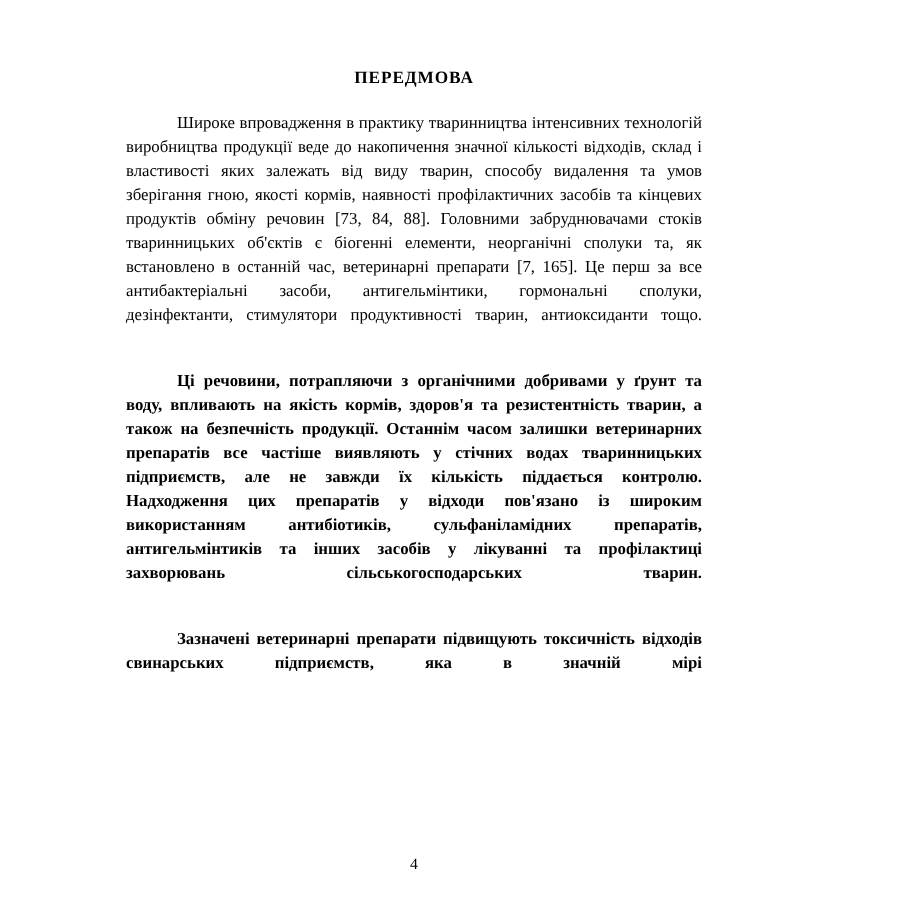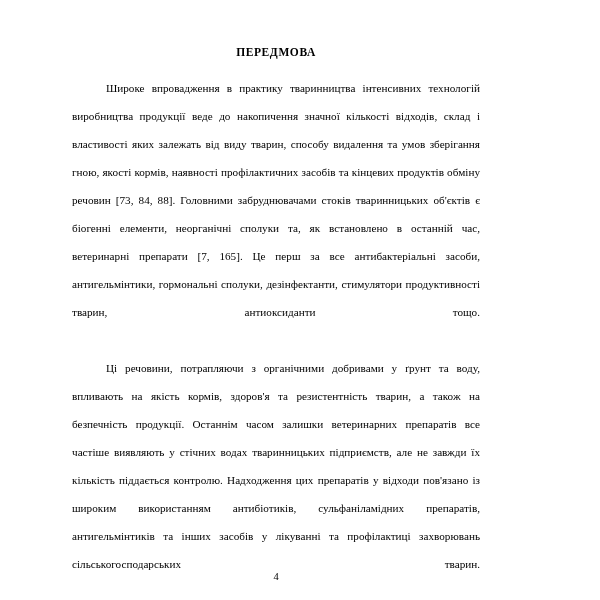--- a/index.html
+++ b/index.html
@@ -24,29 +24,30 @@
   .doc-title {
     text-align: center;
     font-size: 11.5px;
     font-weight: bold;
     letter-spacing: 0.6px;
     margin: 0 0 16px 0;
     text-transform: uppercase;
   }
   .para {
     font-size: 11.2px;
-    line-height: 28px;
+    line-height: 16px;
     text-align: justify;
     text-indent: 34px;
-    margin: 0;
+    margin: 12px;
     -webkit-hyphens: none;
     hyphens: none;
   }
   .para + .para {
     margin-top: 0;
+    font-weight: bold;
   }
   .page-number {
     position: absolute;
     left: 0;
     right: 0;
     bottom: 18px;
     text-align: center;
     font-size: 10.5px;
   }
   
@@ -61,16 +62,17 @@
 
 <div class="page">
 
   <h1 class="doc-title">ПЕРЕДМОВА</h1>
 
   <p class="para">Широке впровадження в практику тваринництва інтенсивних технологій виробництва продукції веде до накопичення значної кількості відходів, склад і властивості яких залежать від виду тварин, способу видалення та умов зберігання гною, якості кормів, наявності профілактичних засобів та кінцевих продуктів обміну речовин [73, 84, 88]. Головними забруднювачами стоків тваринницьких об'єктів є біогенні елементи, неорганічні сполуки та, як встановлено в останній час, ветеринарні препарати [7, 165]. Це перш за все антибактеріальні засоби, антигельмінтики, гормональні сполуки, дезінфектанти, стимулятори продуктивності тварин, антиоксиданти тощо.</p>
 
   <p class="para">Ці речовини, потрапляючи з органічними добривами у ґрунт та воду, впливають на якість кормів, здоров'я та резистентність тварин, а також на безпечність продукції. Останнім часом залишки ветеринарних препаратів все частіше виявляють у стічних водах тваринницьких підприємств, але не завжди їх кількість піддається контролю. Надходження цих препаратів у відходи пов'язано із широким використанням антибіотиків, сульфаніламідних препаратів, антигельмінтиків та інших засобів у лікуванні та профілактиці захворювань сільськогосподарських тварин.</p>
 
 
+  <p class="para">Зазначені ветеринарні препарати підвищують токсичність відходів свинарських підприємств, яка в значній мірі</p>
 
   <div class="page-number">4</div>
 
 </div>
 
 </body></html>

